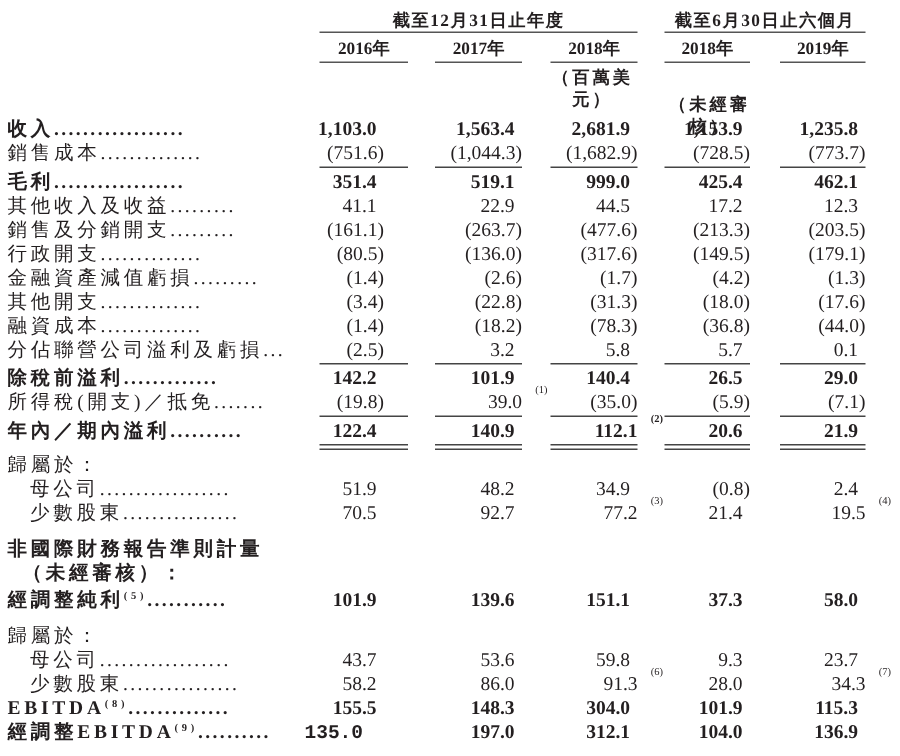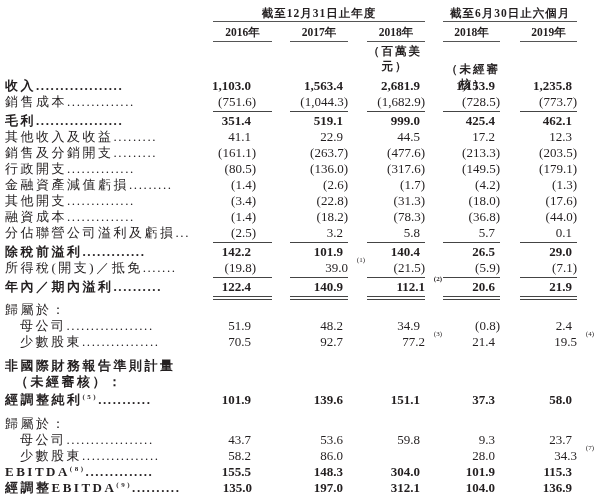--- a/index.html
+++ b/index.html
@@ -146,21 +146,21 @@
       <span class="val c0"><span style="margin-right: 5px;">142.2</span></span>
       <span class="val c1"><span style="margin-right: 5px;">101.9</span></span>
       <span class="val c2"><span style="margin-right: 5px;">140.4</span></span>
       <span class="val c3"><span style="margin-right: 5px;">26.5</span></span>
       <span class="val c4"><span style="margin-right: 5px;">29.0</span></span>
     </div>
     <div class="row" style="top: 260px;">
       <span class="lbl"><span>所得稅(開支)／抵免</span><span class="dots">.......</span></span>
       <span class="val c0"><span>(19.8)</span></span>
       <span class="val c1" style="padding-right: 5px;"><span style="margin-right: 0px;">39.0</span><sup style="position: absolute; right: -12px;">(1)</sup></span>
-      <span class="val c2"><span>(21.5)</span></span>
+      <span class="val c2"><span>(35.0)</span></span>
       <span class="val c3"><span>(5.9)</span></span>
       <span class="val c4"><span>(7.1)</span></span>
     </div>
     <div class="row bold" style="top: 279px;">
       <span class="lbl"><span>年內／期內溢利</span><span class="dots">..........</span></span>
       <span class="val c0"><span style="margin-right: 5px;">122.4</span></span>
       <span class="val c1"><span style="margin-right: 5px;">140.9</span></span>
       <span class="val c2" style="padding-right: 5px;"><span style="margin-right: 0px;">112.1</span><sup style="position: absolute; right: -12px;">(2)</sup></span>
       <span class="val c3"><span style="margin-right: 5px;">20.6</span></span>
       <span class="val c4"><span style="margin-right: 5px;">21.9</span></span>
@@ -218,32 +218,33 @@
       <span class="val c0"><span style="margin-right: 5px;">43.7</span></span>
       <span class="val c1"><span style="margin-right: 5px;">53.6</span></span>
       <span class="val c2"><span style="margin-right: 5px;">59.8</span></span>
       <span class="val c3"><span style="margin-right: 5px;">9.3</span></span>
       <span class="val c4"><span style="margin-right: 5px;">23.7</span></span>
     </div>
     <div class="row" style="top: 448px;">
       <span class="lbl indent"><span>少數股東</span><span class="dots">................</span></span>
       <span class="val c0"><span style="margin-right: 5px;">58.2</span></span>
       <span class="val c1"><span style="margin-right: 5px;">86.0</span></span>
+      <span class="val c2" style="padding-right: 5px;"><span style="margin-right: 0px;">91.3</span><sup style="position: absolute; right: -12px;">(6)</sup></span>
       <span class="val c3"><span style="margin-right: 5px;">28.0</span></span>
       <span class="val c4" style="padding-right: 5px;"><span style="margin-right: 0px;">34.3</span><sup style="position: absolute; right: -12px;">(7)</sup></span>
     </div>
     <div class="row bold" style="top: 464px;">
       <span class="lbl"><span>EBITDA</span><sup>(8)</sup><span class="dots">..............</span></span>
       <span class="val c0"><span style="margin-right: 5px;">155.5</span></span>
       <span class="val c1"><span style="margin-right: 5px;">148.3</span></span>
       <span class="val c2"><span style="margin-right: 5px;">304.0</span></span>
       <span class="val c3"><span style="margin-right: 5px;">101.9</span></span>
       <span class="val c4"><span style="margin-right: 5px;">115.3</span></span>
     </div>
     <div class="row bold" style="top: 480px;">
       <span class="lbl"><span>經調整EBITDA</span><sup>(9)</sup><span class="dots">..........</span></span>
-      <span class="val c0"><span style="margin-right: 4px;">135.0</span></span>
+      <span class="val c0"><span style="margin-right: 14px; font-family: Liberation Mono, monospace;">135.0</span></span>
       <span class="val c1"><span style="margin-right: 5px;">197.0</span></span>
       <span class="val c2"><span style="margin-right: 5px;">312.1</span></span>
       <span class="val c3"><span style="margin-right: 5px;">104.0</span></span>
       <span class="val c4"><span style="margin-right: 5px;">136.9</span></span>
     </div>
   </div>
 
 </body></html>

